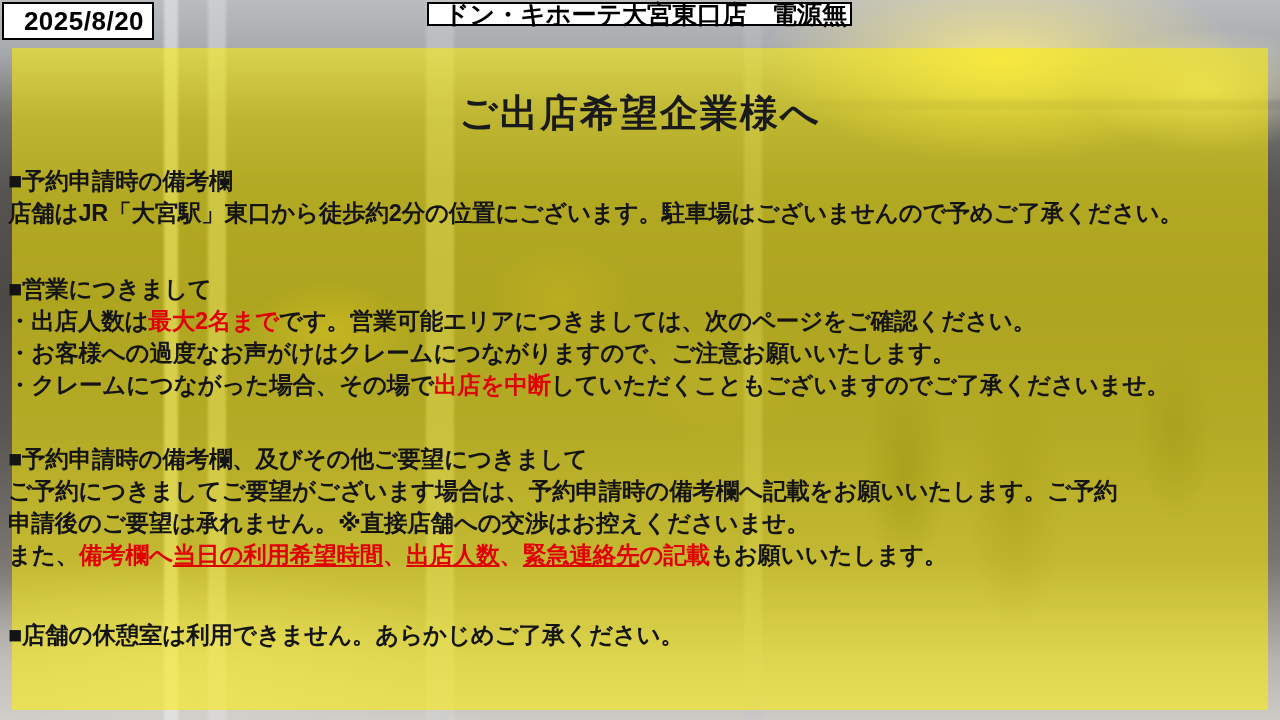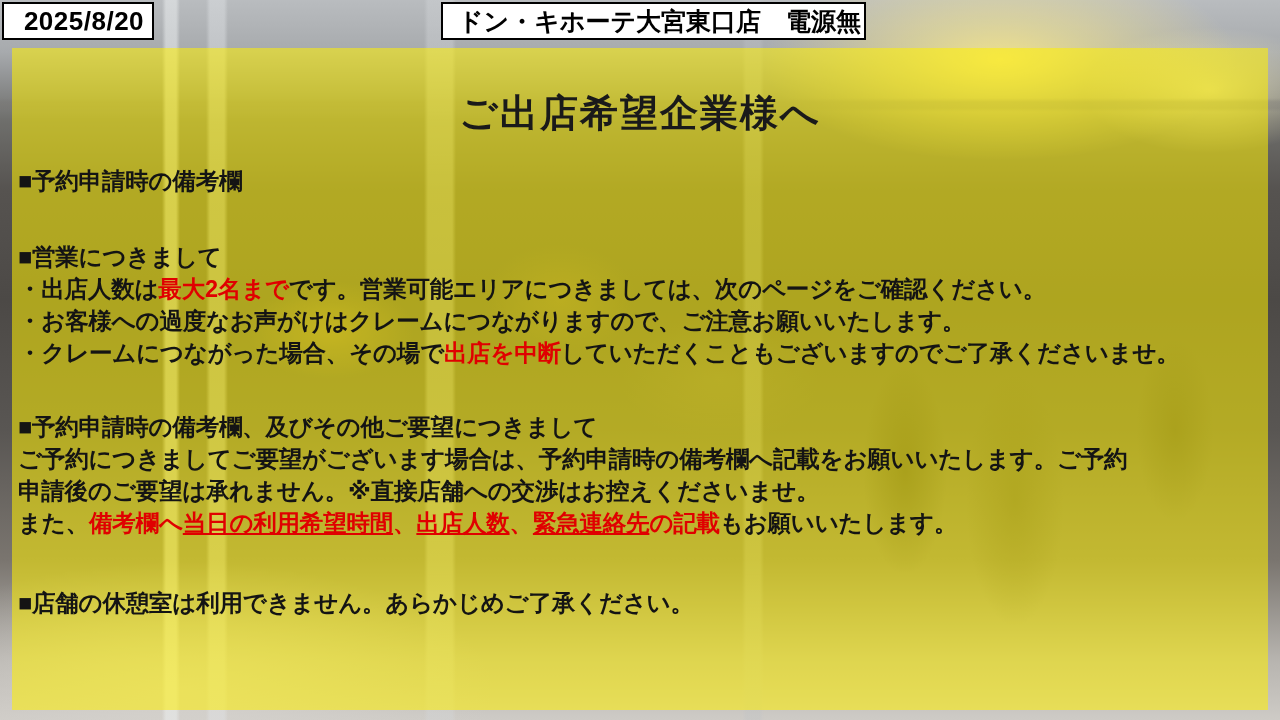--- a/index.html
+++ b/index.html
@@ -81,36 +81,35 @@
   }
   #date-badge {
     left: 2px;
     width: 152px;
     height: 38px;
     font-size: 26px;
   }
   #store-title {
     left: 427px;
     width: 425px;
-    height: 38px;
+    height: 24px;
     font-size: 25px;
     letter-spacing: 0px;
-    margin-left: 14px;
   }
 
   
   #content {
     position: absolute;
     left: 0;
     top: 48px;
     width: 1280px;
     height: 672px;
     color: #111111;
     box-sizing: border-box;
-    padding: 0 18px;
+    padding: 0 8px;
   }
   #headline {
     text-align: center;
     font-size: 38px;
     font-weight: 700;
     letter-spacing: 2px;
     margin-top: 40px;
     margin-bottom: 0;
     color: #1a1a1a;
   }
@@ -146,20 +145,21 @@
   <div class="topbar" id="date-badge">2025/8/20</div>
 
   <div class="topbar" id="store-title">ドン・キホーテ大宮東口店　電源無</div>
 
   <div id="content">
 
     <div id="headline">ご出店希望企業様へ</div>
 
     <div class="block">
       <div class="line head">■予約申請時の備考欄</div>
+      <div class="line sub">店舗はJR「大宮駅」東口から徒歩約2分の位置にございます。駐車場はございませんので予めご了承ください。</div>
     </div>
 
     <div id="gap-a"></div>
 
     <div class="block">
       <div class="line head">■営業につきまして</div>
 
 
       <div class="line sub">
         <span>・出店人数は</span><span class="red">最大2名まで</span><span>です。営業可能エリアにつきましては、次のページをご確認ください。</span>

